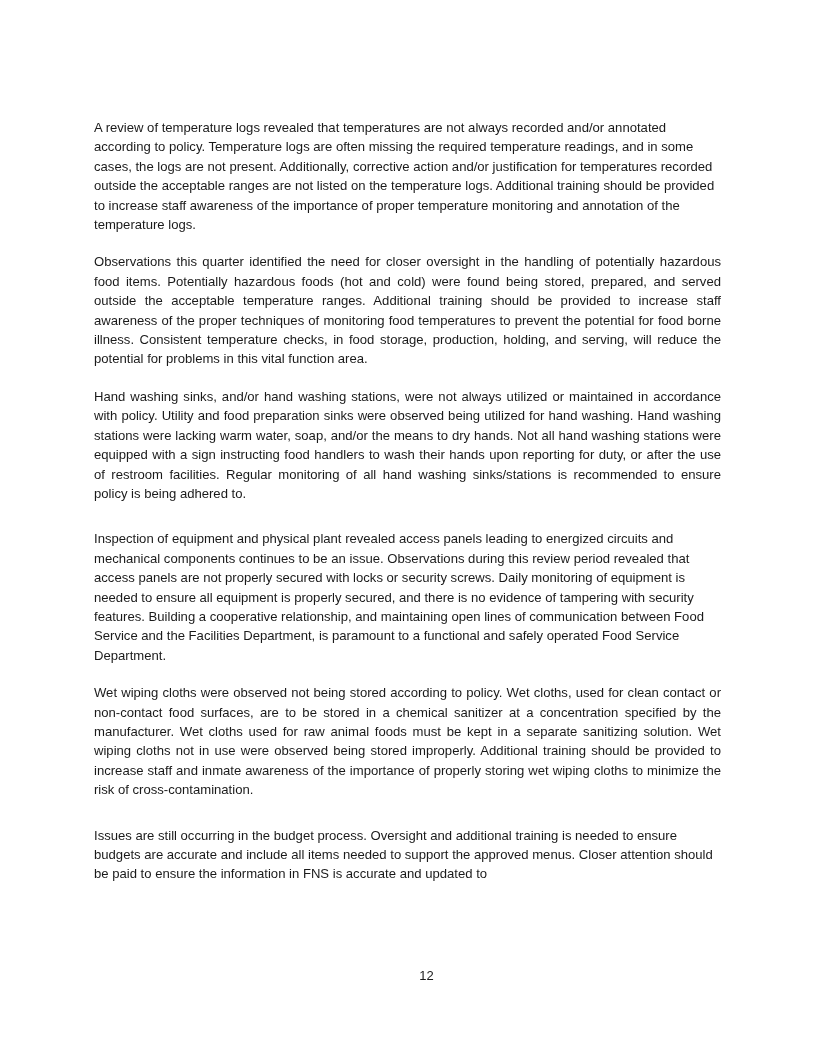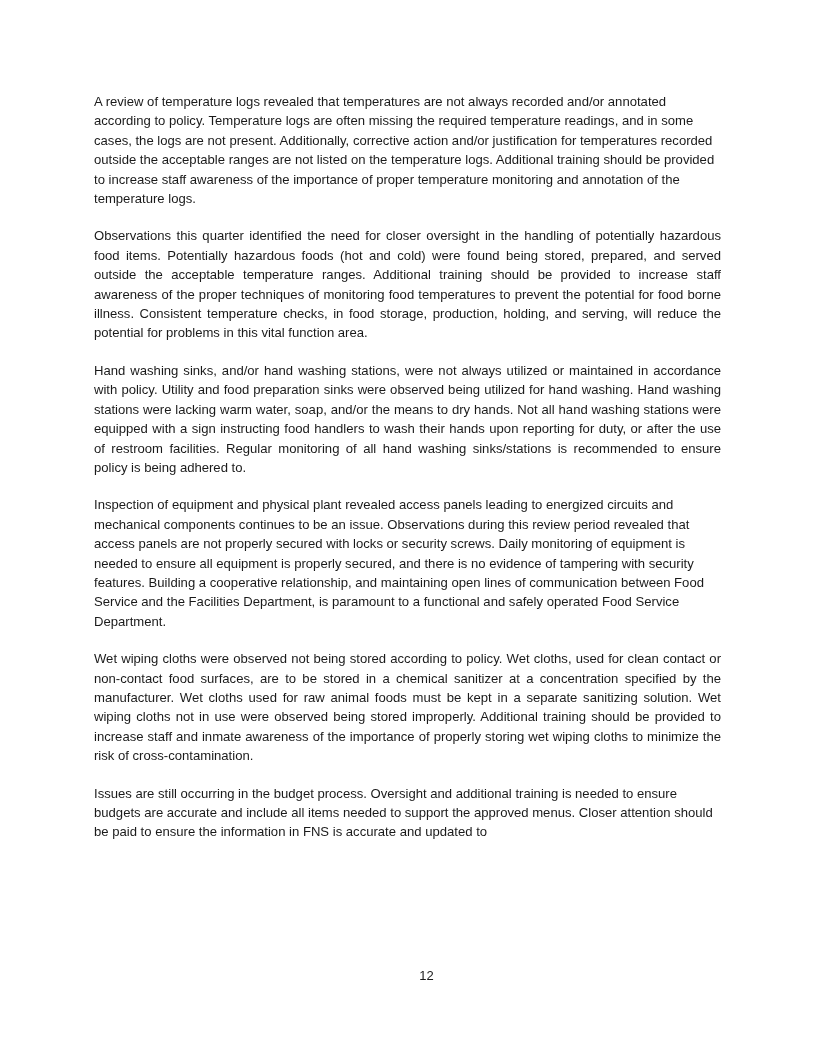--- a/index.html
+++ b/index.html
@@ -32,20 +32,21 @@
   p.para {
     margin: 0 0 18px 0;
     font-size: 13.1px;
     line-height: 19.4px;
     color: #1a1a1a;
     text-align: justify;
     text-justify: inter-word;
   }
   p.para.left {
     text-align: left;
+    margin-top: 26px;
   }
   .page-number {
     position: absolute;
     left: 0;
     right: 0;
     top: 968px;
     text-align: center;
     font-size: 13px;
     color: #1a1a1a;
     margin-left: 37px;

